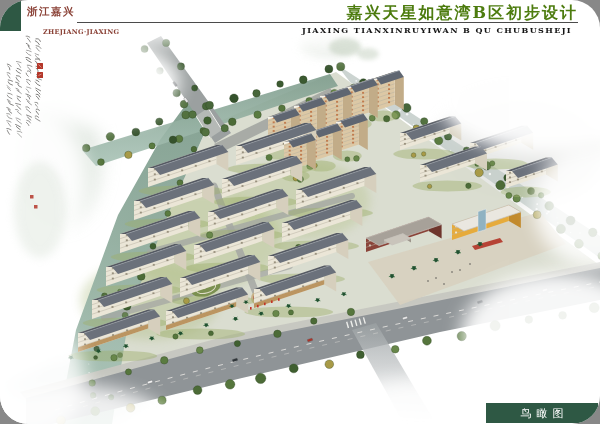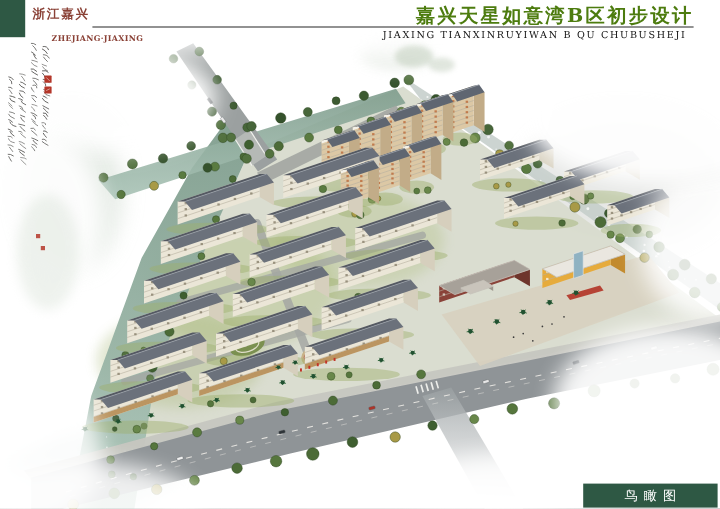--- a/index.html
+++ b/index.html
@@ -1,27 +1,27 @@
 <!DOCTYPE html>
 <html><head>
 <meta charset="utf-8">
 <style>
   html,body{margin:0;padding:0;background:#888;}
   .board{position:relative;width:600px;height:424px;background:#ffffff;overflow:hidden;
-         font-family:"DejaVu Sans",sans-serif;}
+         font-family:"DejaVu Sans",sans-serif;border-radius:28px;}
   #scene{position:absolute;left:0;top:0;width:600px;height:424px;}
   .logo-block{position:absolute;left:0;top:0;width:21px;height:31px;background:var(--green,#2e5844);}
   .region-cn{position:absolute;left:27px;top:5px;font-size:10.5px;font-weight:bold;
              color:var(--red,#8a4136);letter-spacing:1.5px;font-family:"DejaVu Serif",serif;white-space:nowrap;}
   .region-en{position:absolute;left:27px;top:28px;font-size:6.5px;font-weight:bold;
              color:var(--red,#8a4136);letter-spacing:.3px;font-family:"DejaVu Serif",serif;white-space:nowrap;margin-left:16px;}
   .rule{position:absolute;left:77px;top:22px;width:501px;height:1px;background:#4b4b4b;}
   .title-cn{position:absolute;right:22px;top:3px;font-size:16px;font-weight:bold;color:#4d7c0f;
             letter-spacing:2px;font-family:"DejaVu Serif",serif;white-space:nowrap;}
-  .title-en{position:absolute;right:28px;top:24.5px;font-size:8px;font-weight:normal;color:#141414;
+  .title-en{position:absolute;right:28px;top:24.5px;font-size:8px;font-weight:bold;color:#141414;
             letter-spacing:1.4px;font-family:"DejaVu Serif",serif;white-space:nowrap;}
   .callig{position:absolute;left:2px;top:34px;width:44px;height:200px;}
   .label-box{position:absolute;left:486px;top:403px;width:112px;height:20px;background:var(--green,#2e5844);
              display:flex;align-items:center;justify-content:center;box-sizing:border-box;}
   .label-box span{color:#fff;font-size:11px;letter-spacing:5px;padding-left:5px;white-space:nowrap;}
 </style>
 </head>
 <body>
 
 <div class="board" style="--green: #2e5844; --red: #8a4136;">

